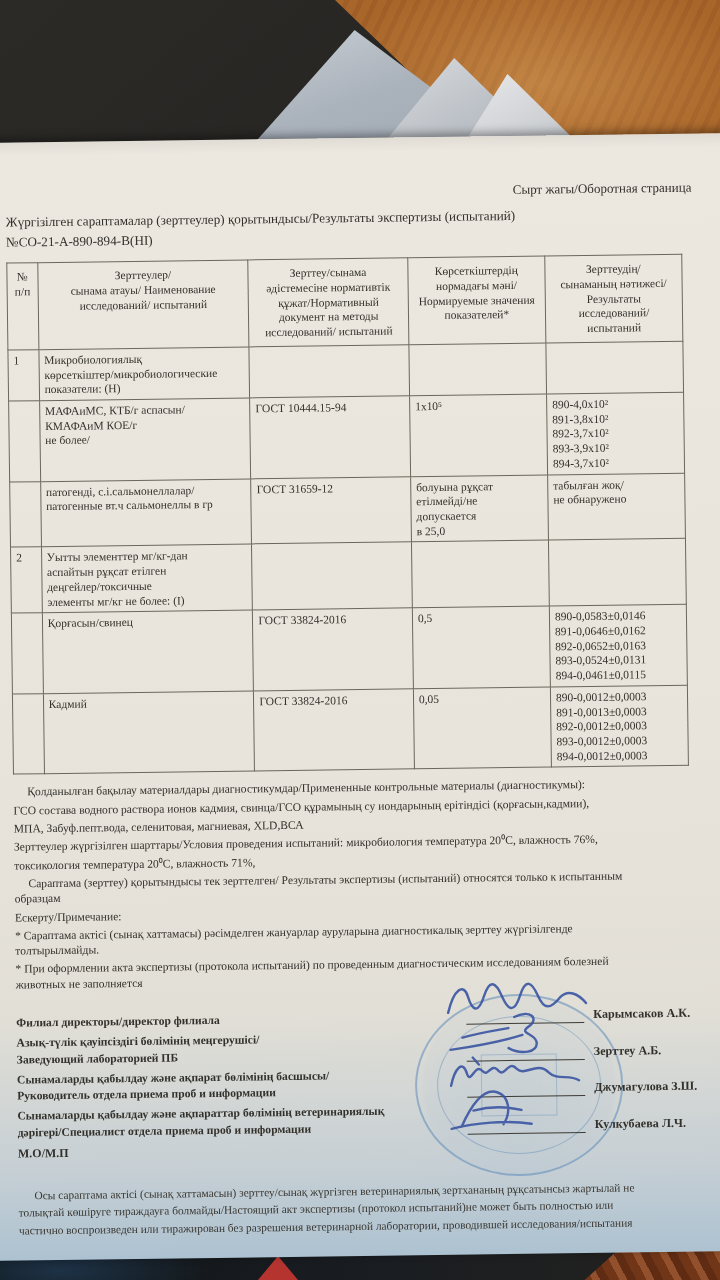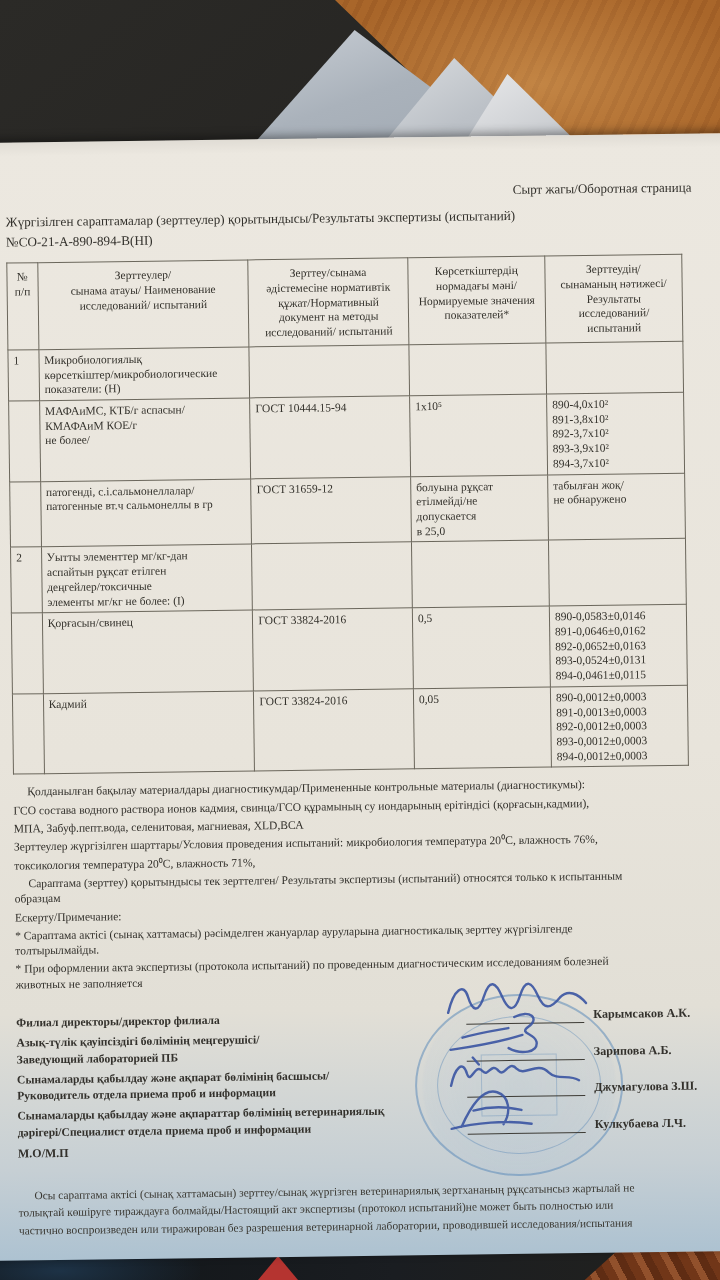--- a/index.html
+++ b/index.html
@@ -269,21 +269,21 @@
       </div>
 
       <div class="sig-row">
         <div class="sig-label">Азық-түлік қауіпсіздігі бөлімінің меңгерушісі/
 Заведующий лабораторией ПБ</div>
         <div class="sig-right">
           <svg class="sig-ink" width="150" height="50" viewBox="0 0 150 50">
             <path d="M6 40 C36 36,58 32,78 26 M70 8 C86 0,96 10,84 18 C74 25,90 24,92 33 C94 44,76 46,64 39 M18 28 C36 23,52 21,64 19"></path>
           </svg>
           <span class="sig-line"></span>
-          <span class="sig-name">Зарипова А.Б.</span>
+          <span class="sig-name">Зерттеу А.Б.</span>
         </div>
       </div>
 
       <div class="sig-row">
         <div class="sig-label">Сынамаларды қабылдау және ақпарат бөлімінің басшысы/
 Руководитель отдела приема проб и информации</div>
         <div class="sig-right">
           <svg class="sig-ink" width="150" height="46" viewBox="0 0 150 46">
             <path d="M6 36 C10 18,18 10,22 24 C26 36,30 12,38 22 C44 28,46 12,54 22 C60 28,64 10,72 20 C80 28,92 12,104 24 C112 32,124 26,134 32 M28 8 L34 15"></path>
           </svg>

